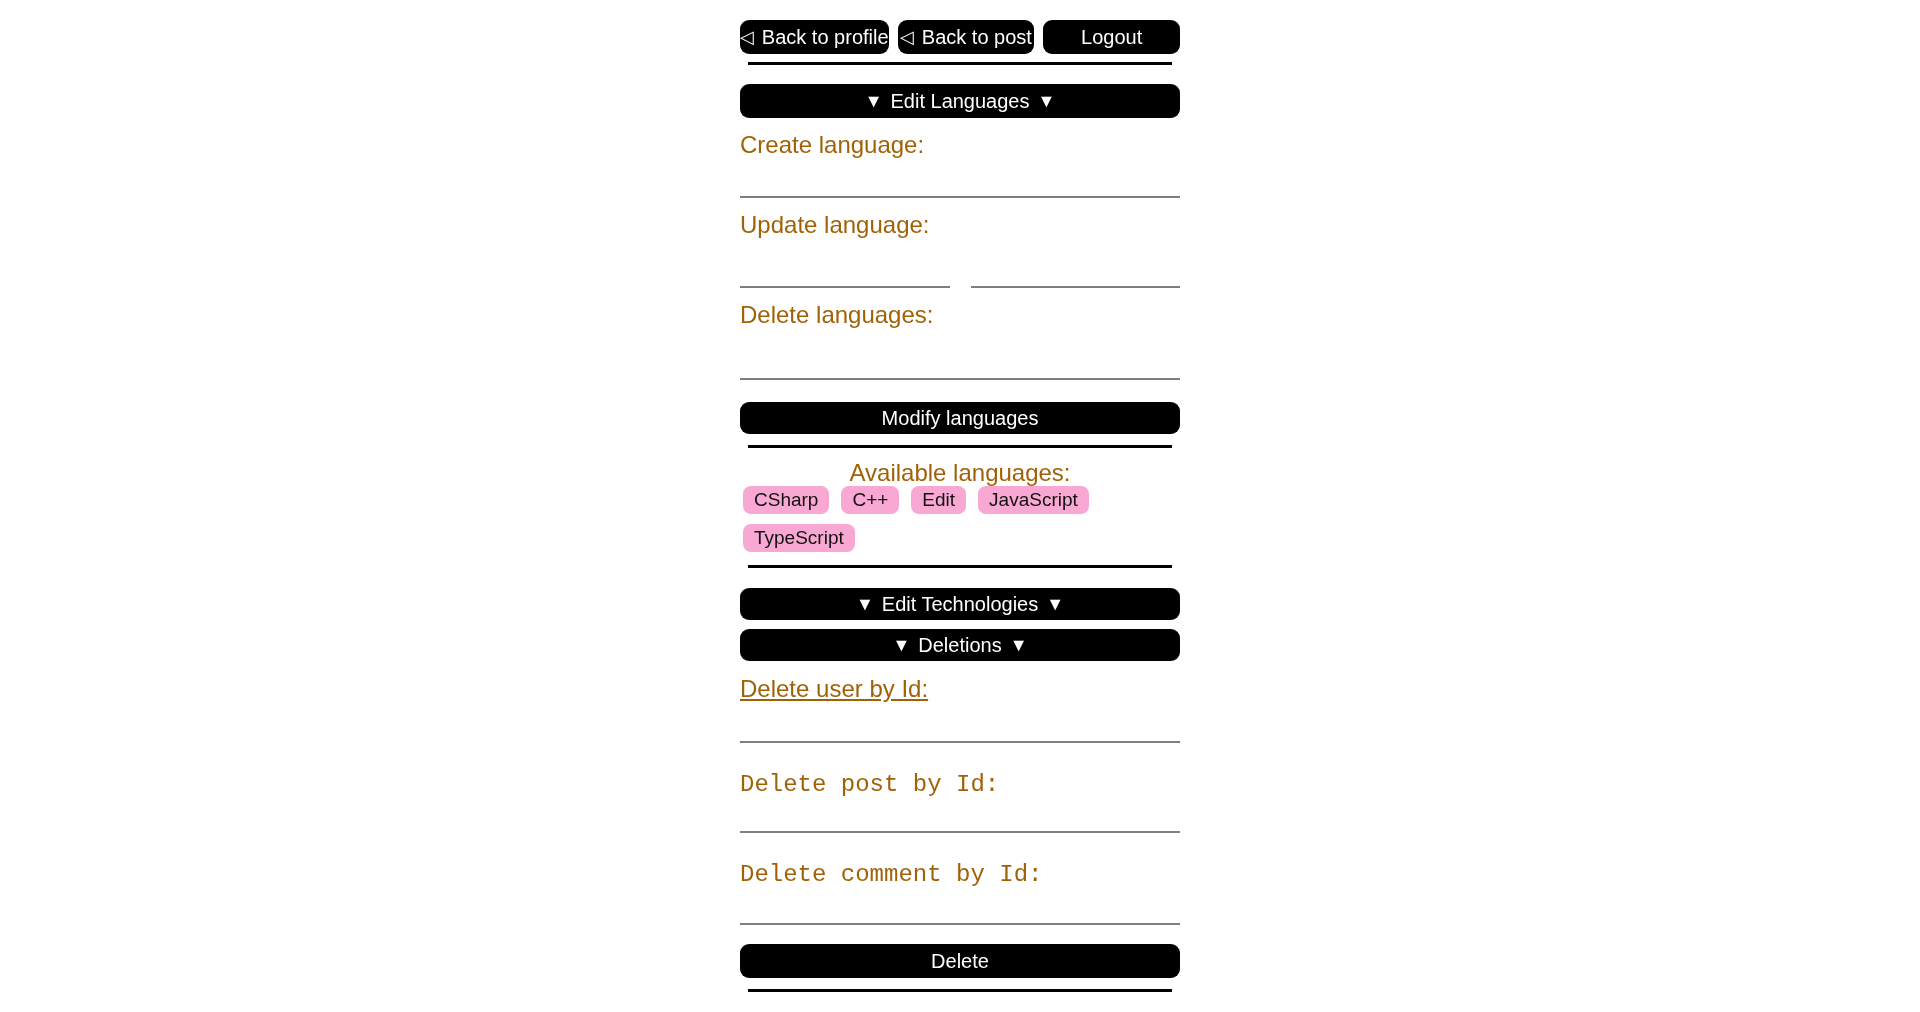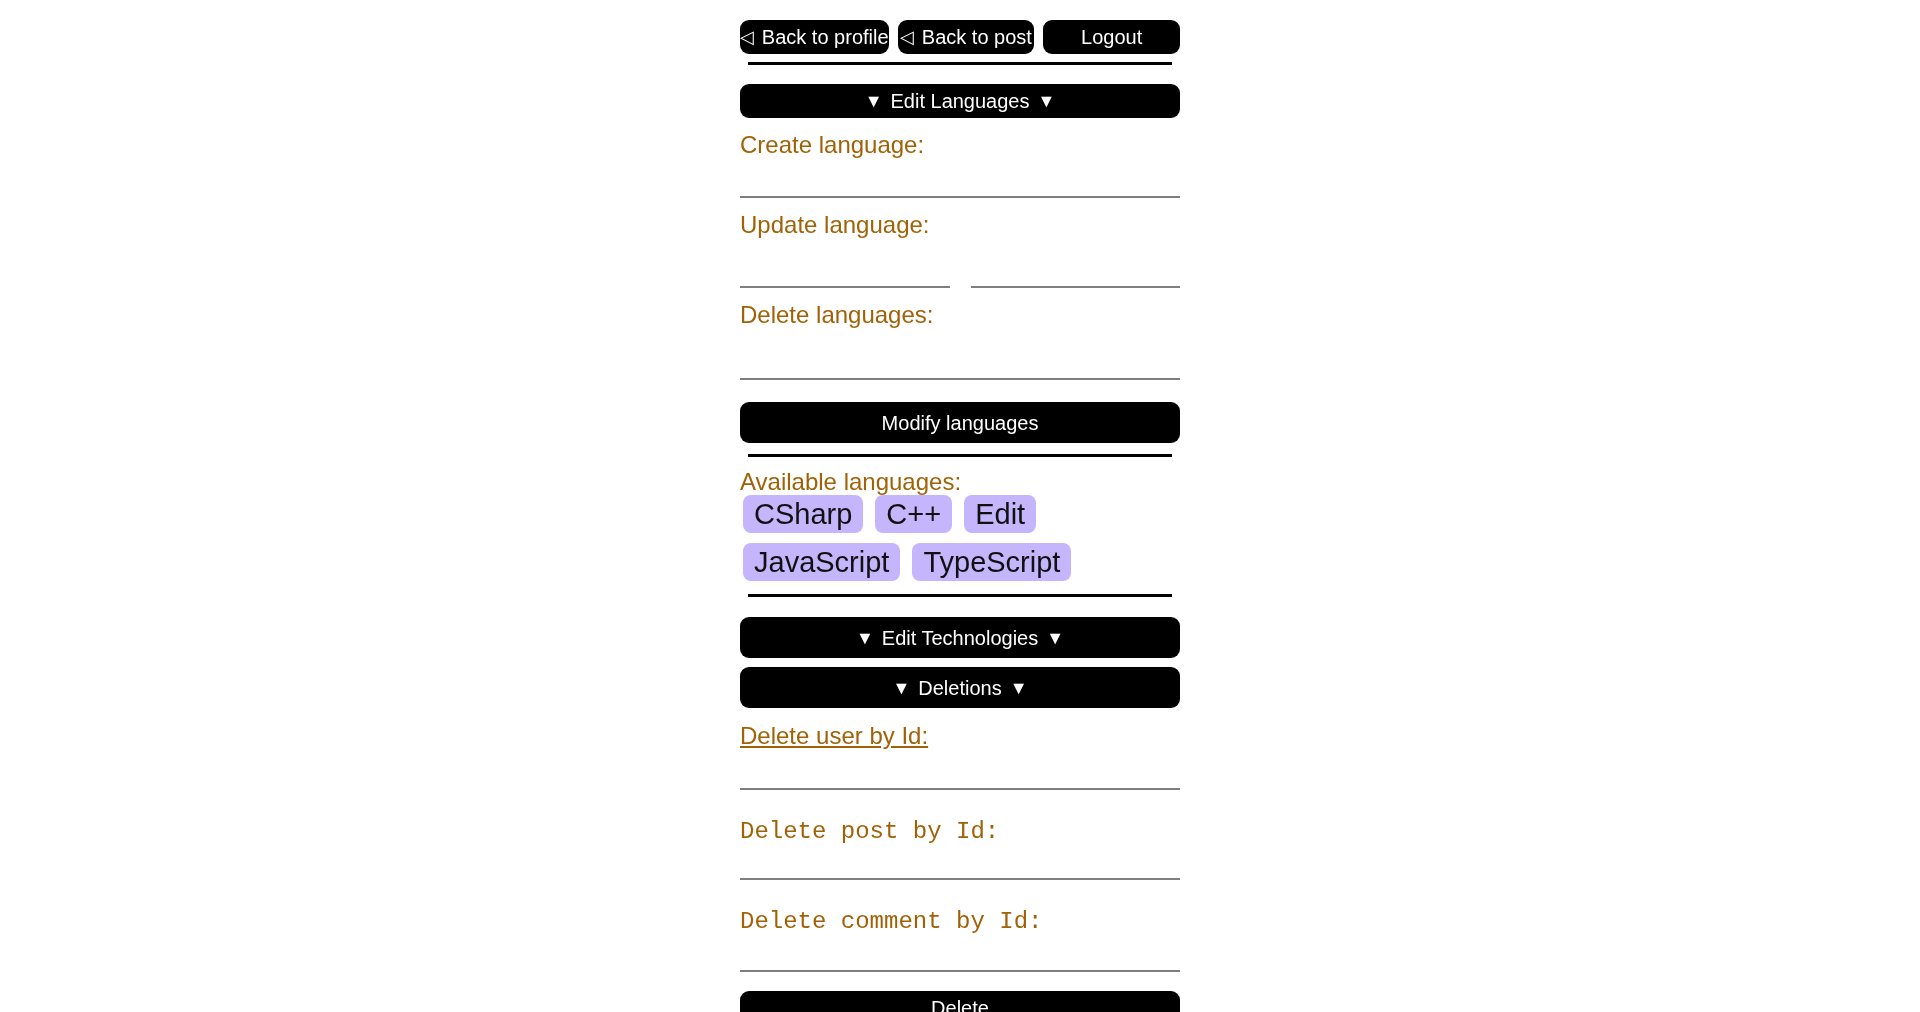--- a/index.html
+++ b/index.html
@@ -31,21 +31,21 @@
     white-space: nowrap;
   }
   .btn .ic { font-size: 18px; }
   .toprow {
     display: flex;
     gap: 9px;
   }
   .toprow .btn { flex: 1; height: 34px; }
   .full { width: 100%; }
   .h34 { height: 34px; }
-  .h32 { height: 41px; }
+  .h32 { height: 32px; }
   
   .divider {
     border: none;
     height: 3px;
     background: #000000;
     width: 424px;
     margin-left: auto;
     margin-right: auto;
   }
   
@@ -77,33 +77,33 @@
   .tags {
     display: flex;
     flex-wrap: wrap;
     column-gap: 12px;
     row-gap: 10px;
     padding-left: 3px;
   }
   .tag {
     display: inline-flex;
     align-items: center;
-    height: 38px;
+    height: 28px;
     padding: 0 11px;
-    background: #c4b5fd;
+    background: #f9a8d4;
     border-radius: 8px;
-    font-size: 29px;
+    font-size: 19px;
     color: #111111;
     cursor: pointer;
   }
   
   .mt8  { margin-top: 8px; }
   .mt9  { margin-top: 9px; }
   .mt11 { margin-top: 11px; }
-  .mt12 { margin-top: 12px; }
+  .mt12 { margin-top: 12px; text-align: center; }
   .mt13 { margin-top: 13px; }
   .mt14 { margin-top: 14px; }
   .mt15 { margin-top: 15px; text-decoration: underline; }
   .mt19 { margin-top: 19px; }
   .mt20 { margin-top: 20px; }
   .mt22 { margin-top: 22px; }
   .mt29 { margin-top: 29px; font-family: Liberation Mono, monospace; }
   .ih38 { height: 40px; }
   .ih50 { height: 50px; }
   .ih52 { height: 52px; }

